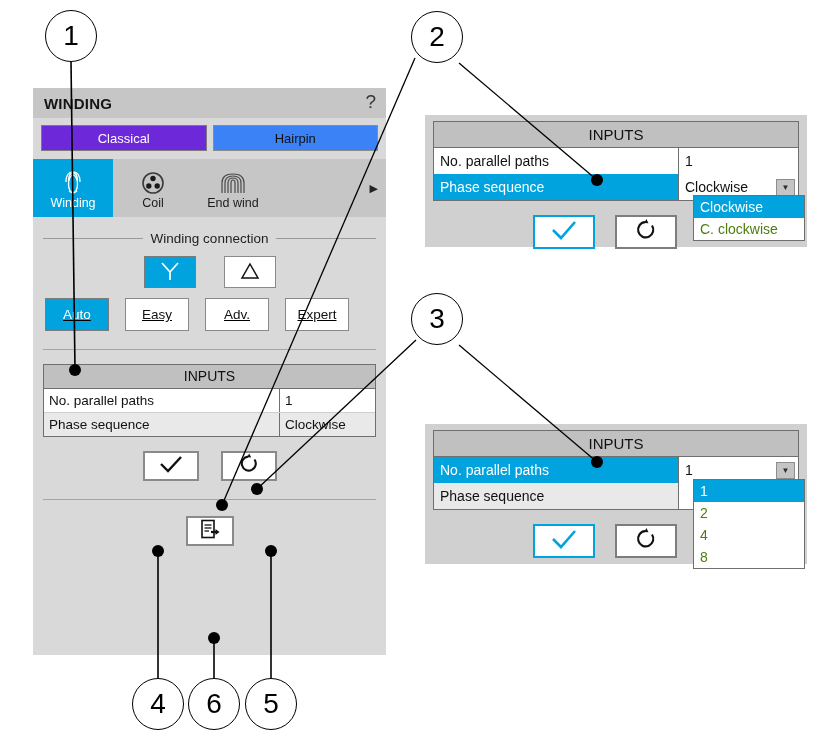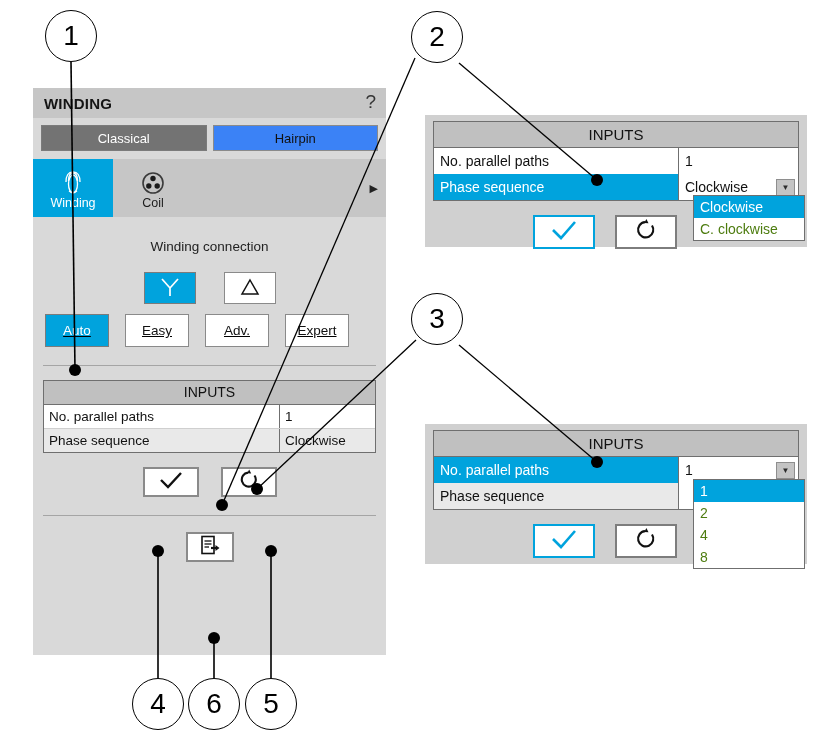--- a/index.html
+++ b/index.html
@@ -69,21 +69,21 @@
     border: 1px solid #8a8a8a;
     display: flex;
     align-items: center;
     justify-content: center;
     font-size: 13px;
     box-sizing: border-box;
     background: #3b82f6;
     color: #111;
   }
   .seg-btn.active {
-    background: #737373;
+    background: #6d28d9;
     color: #ffffff;
     border-color: #7b7b7b;
     text-align: center;
   }
 
   
   .tabstrip {
     display: flex;
     align-items: stretch;
     height: 58px;
@@ -123,21 +123,20 @@
   
   .body-area { padding: 0 0 0 0; }
   .group-head {
     display: flex;
     align-items: center;
     gap: 8px;
     padding: 0 10px;
     margin-top: 14px;
     font-size: 13.5px;
     color: #222;
-    flex-direction: column;
   }
   .group-head .rule {
     flex: 1;
     height: 1px;
     background: #9a9a9a;
   }
   .btn-row {
     display: flex;
     justify-content: center;
     gap: 28px;
@@ -436,20 +435,33 @@
       <div class="tab">
         <span class="tab-ico">
           <svg width="28" height="26" viewBox="0 0 28 26">
             <circle cx="14" cy="14" r="10" fill="none" stroke="#3a3a3a" stroke-width="1.6"></circle>
             <circle cx="14" cy="9.5" r="2.7" fill="#1b1b1b"></circle>
             <circle cx="9.8" cy="17" r="2.7" fill="#1b1b1b"></circle>
             <circle cx="18.2" cy="17" r="2.7" fill="#1b1b1b"></circle>
           </svg>
         </span>
         <span>Coil</span>
+      </div>
+      <div class="tab">
+        <span class="tab-ico">
+          <svg width="30" height="26" viewBox="0 0 30 26">
+            <g fill="none" stroke="#4a4a4a" stroke-width="1.2">
+              <path d="M4 24 L4 14 Q4 5 15 5 Q26 5 26 14 L26 24"></path>
+              <path d="M7 24 L7 14 Q7 7 15 7 Q23 7 23 14 L23 24"></path>
+              <path d="M10 24 L10 14 Q10 9 15 9 Q20 9 20 14 L20 24"></path>
+              <path d="M13 24 L13 14 Q13 11 15 11 Q17 11 17 14 L17 24"></path>
+            </g>
+          </svg>
+        </span>
+        <span>End wind</span>
       </div>
       <div class="tab-arrow">▶</div>
     </div>
 
     <div class="body-area">
 
       <div class="group-head">
         <span class="rule"></span>
         <span>Winding connection</span>
         <span class="rule"></span>

